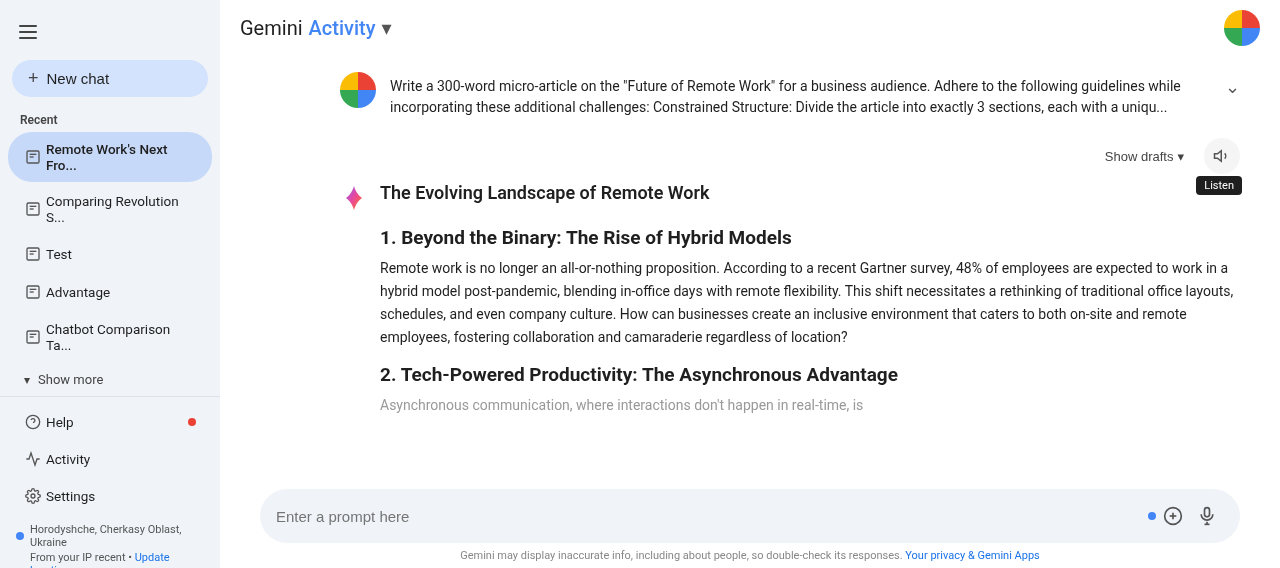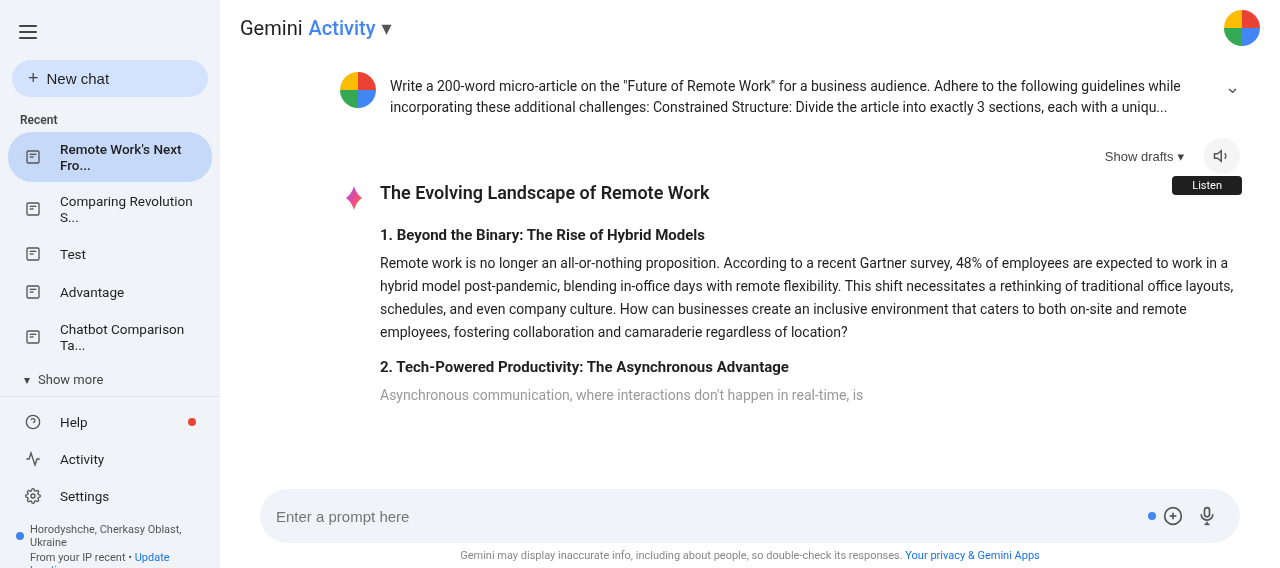--- a/index.html
+++ b/index.html
@@ -76,21 +76,21 @@
     .section-label {
       font-size: 12px;
       font-weight: 600;
       color: #444;
       padding: 12px 20px 4px;
     }
 
     .nav-item {
       display: flex;
       align-items: center;
-      gap: 18px;
+      gap: 4px;
       padding: 9px 16px;
       cursor: pointer;
       border-radius: 24px;
       margin: 1px 8px;
       font-size: 13.5px;
       color: #1f1f1f;
     }
     .nav-item.active { background: #c7d9f8; font-weight: 500; }
     .nav-item .nav-icon {
       width: 18px;
@@ -254,21 +254,21 @@
       background: #f5f5f5;
       border: none;
     }
     .listen-tooltip {
       position: absolute;
       top: 38px;
       right: -2px;
       background: #1f1f1f;
       color: #fff;
       font-size: 11px;
-      padding: 3px 20px;
+      padding: 3px 8px;
       border-radius: 4px;
       white-space: nowrap;
     }
 
     
     .response-block {
       margin-bottom: 16px;
     }
     .response-header {
       display: flex;
@@ -284,21 +284,21 @@
     }
 
     .response-title {
       font-size: 18px;
       font-weight: 600;
       color: #1f1f1f;
       flex: 1;
     }
 
     .section-heading {
-      font-size: 15px;
+      font-size: 19px;
       font-weight: 700;
       color: #1f1f1f;
       margin: 14px 0 8px 40px;
     }
 
     .response-text {
       font-size: 14px;
       line-height: 1.65;
       color: #1f1f1f;
       margin-left: 40px;
@@ -490,21 +490,21 @@
       <span class="advanced-word">Activity</span>
       <span class="dropdown-arrow">▾</span>
     </div>
     <div class="avatar-circle"></div>
   </div>
 
   <div class="chat-area">
 
     <div class="user-message">
       <div class="user-avatar"></div>
-      <div class="user-msg-content">Write a 200-word micro-article on the "Future of Remote Work" for a business audience. Adhere to the following guidelines while incorporating these additional challenges:
+      <div class="user-msg-content">Write a 300-word micro-article on the "Future of Remote Work" for a business audience. Adhere to the following guidelines while incorporating these additional challenges:
 Constrained Structure: Divide the article into exactly 3 sections, each with a uniqu...</div>
       <div style="display:flex;align-items:center;gap:4px;padding-top:4px;">
         <span style="font-size:18px;cursor:pointer;color:#555;">⌄</span>
       </div>
     </div>
 
     <div class="msg-actions">
       <button class="show-drafts-btn">
         <span>Show drafts</span>
         <span>▾</span>

